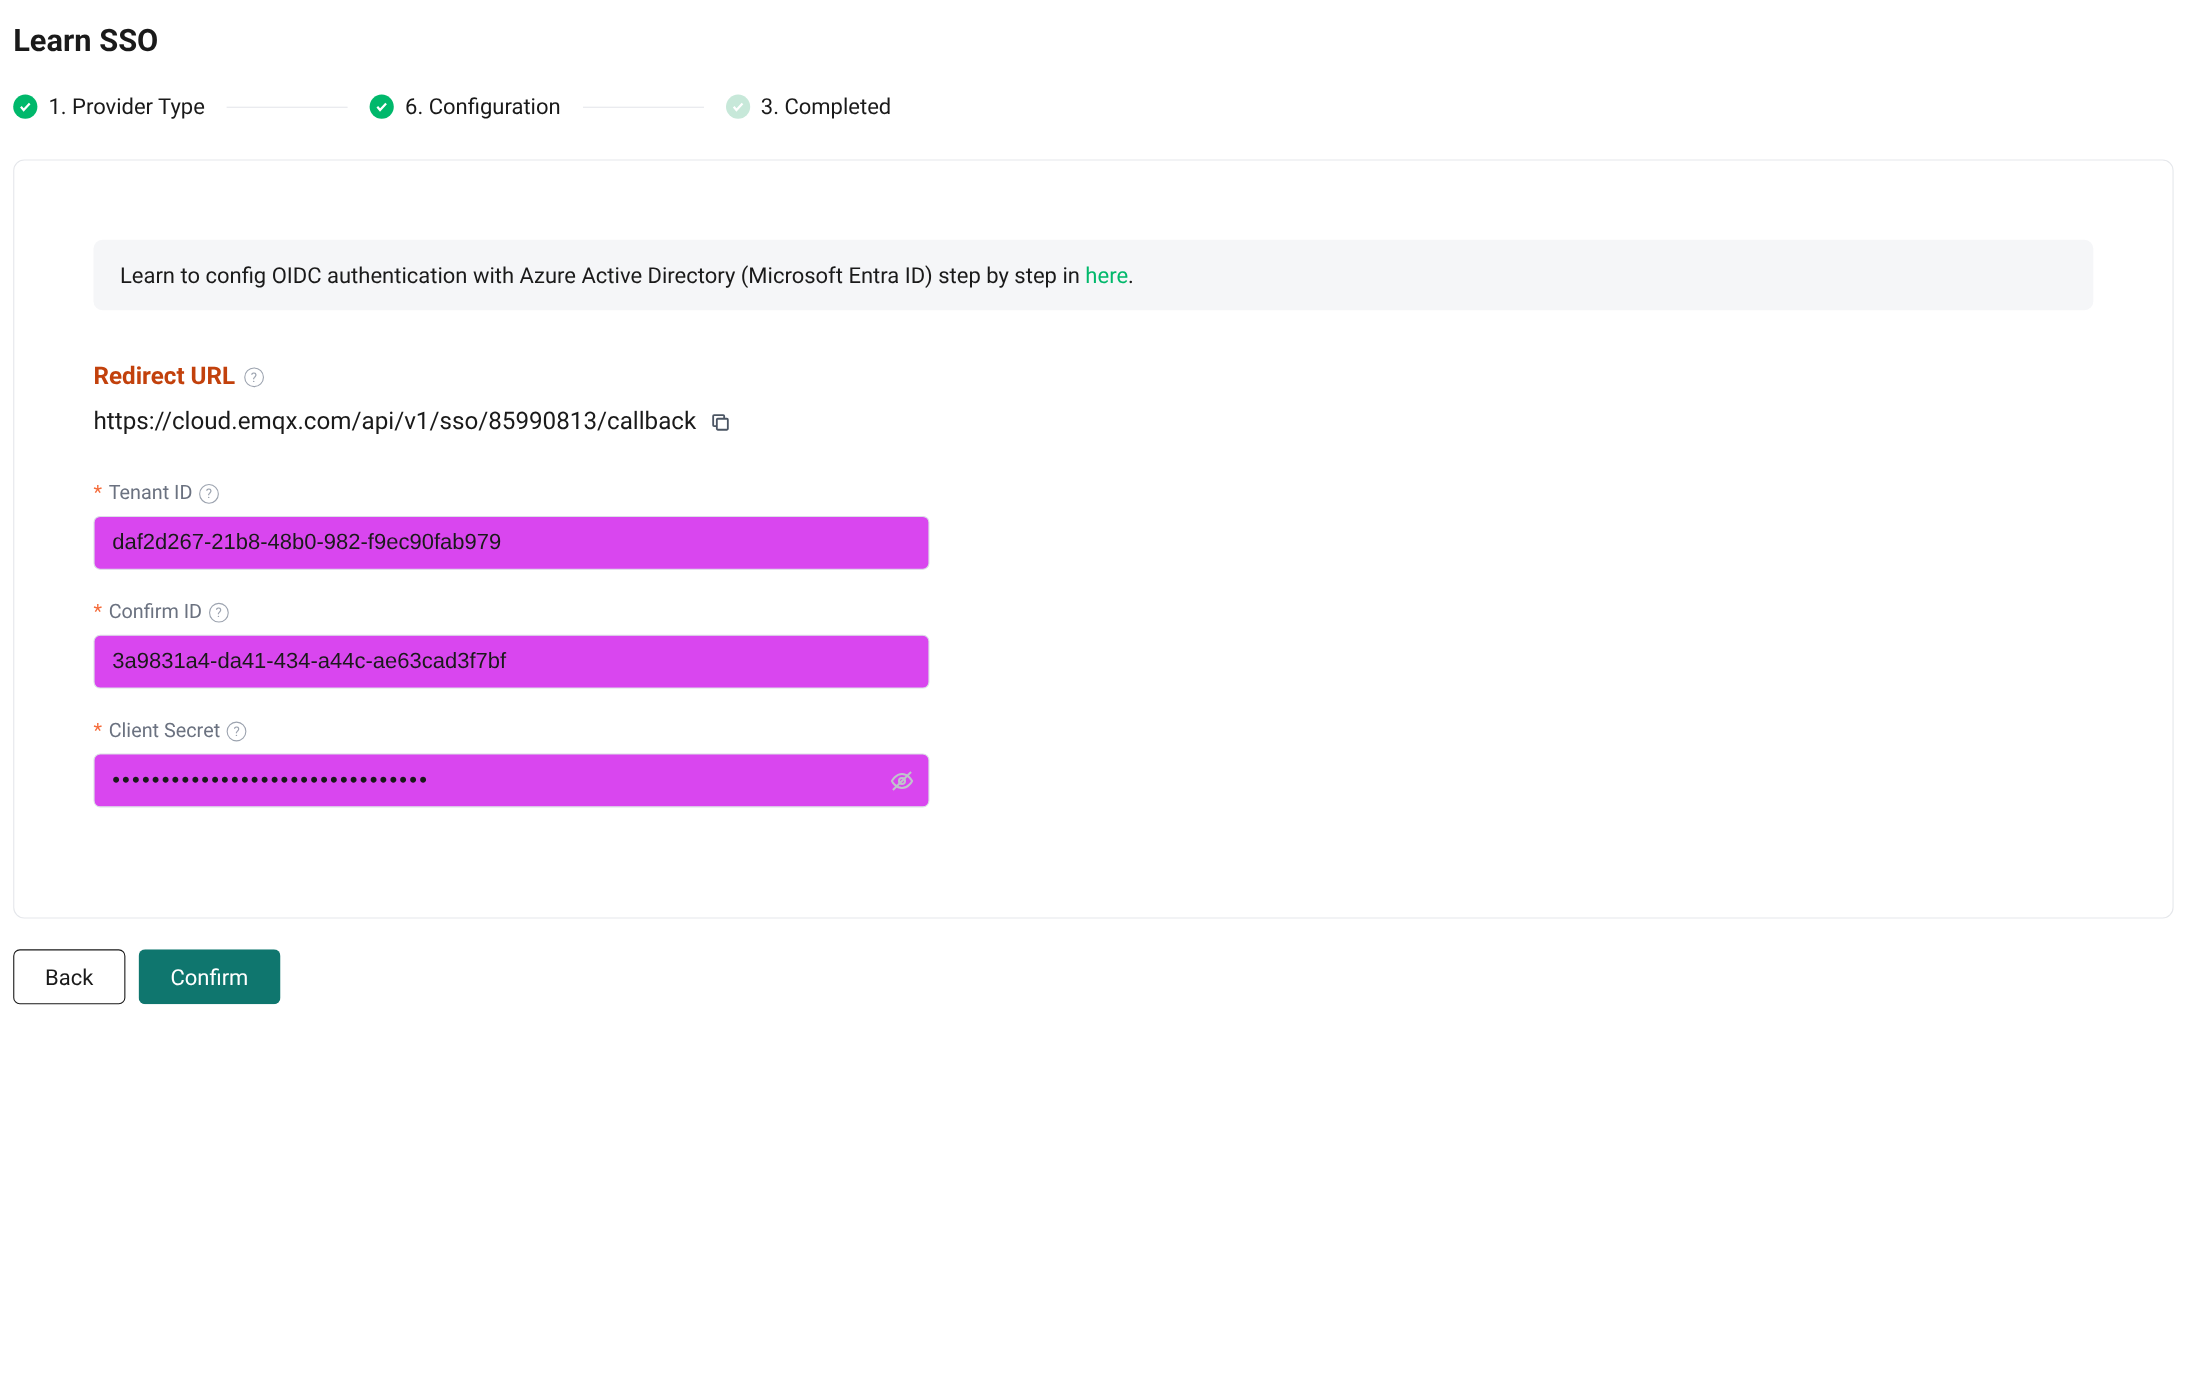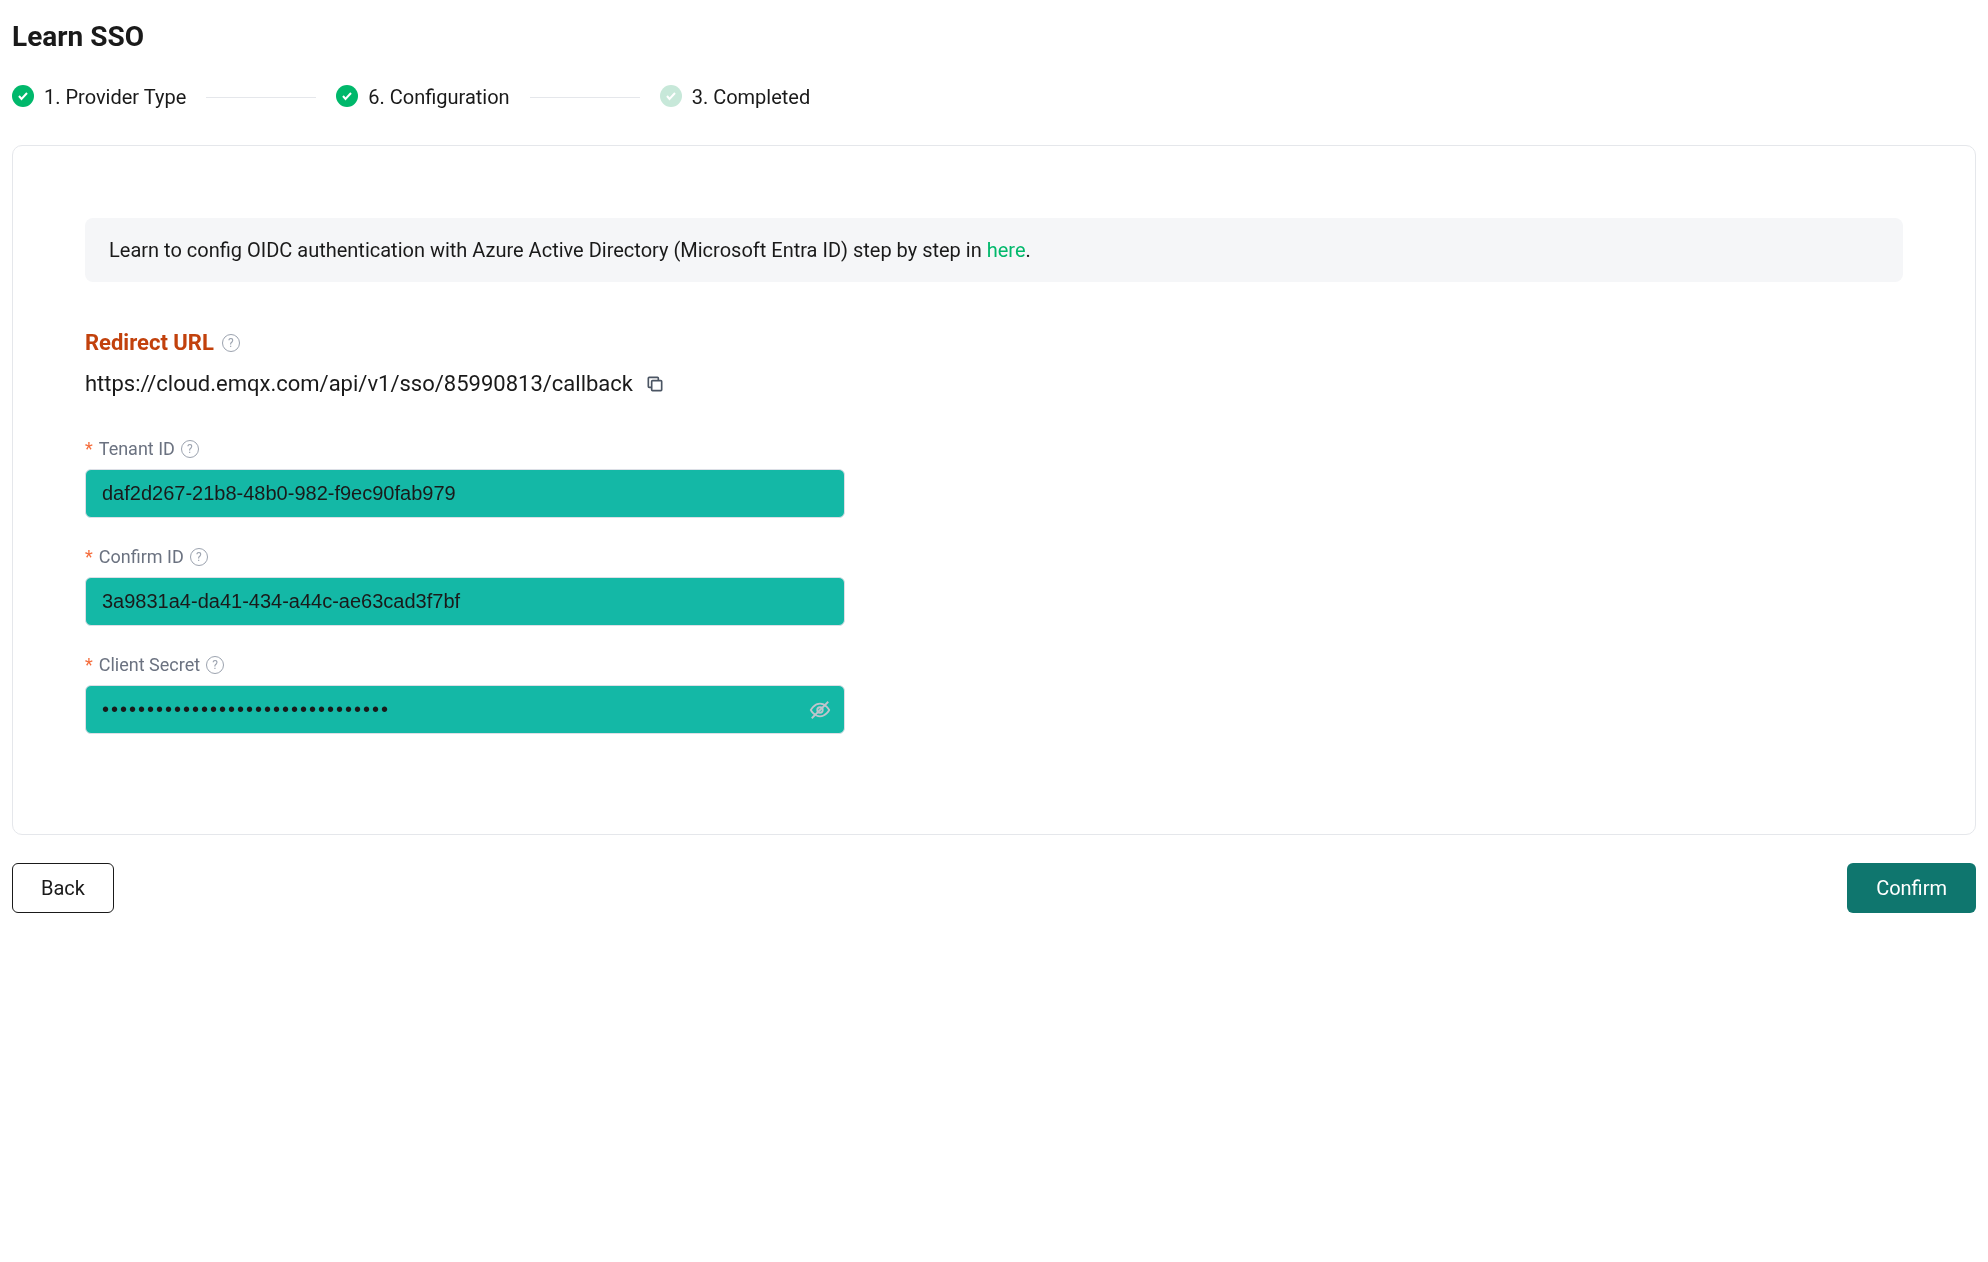--- a/index.html
+++ b/index.html
@@ -19,21 +19,21 @@
       color: #1a1a1a;
       margin-bottom: 32px;
     }
     .stepper {
       display: flex;
       align-items: center;
       margin-bottom: 36px;
     }
     .step {
       display: flex;
-      align-items: flex-start;
+      align-items: center;
       gap: 10px;
     }
     .step-icon {
       width: 22px;
       height: 22px;
       border-radius: 50%;
       display: flex;
       align-items: center;
       justify-content: center;
       flex-shrink: 0;
@@ -131,40 +131,40 @@
       color: #f56c3b;
       font-size: 18px;
     }
     .form-input {
       width: 100%;
       padding: 12px 16px;
       font-size: 20px;
       color: #1a1a1a;
       border: 1px solid #dcdfe6;
       border-radius: 6px;
-      background: #14b8a6;
+      background: #d946ef;
       outline: none;
     }
     .input-wrapper {
       position: relative;
     }
     .eye-icon {
       position: absolute;
       right: 14px;
       top: 50%;
       transform: translateY(-50%);
       width: 22px;
       height: 22px;
       color: #c0c4cc;
       cursor: pointer;
     }
     .footer-actions {
       display: flex;
-      justify-content: space-between;
-      gap: 28px;
+      justify-content: flex-start;
+      gap: 12px;
       margin-top: 28px;
     }
     .btn {
       padding: 12px 28px;
       font-size: 20px;
       border-radius: 6px;
       cursor: pointer;
       border: 1px solid transparent;
       font-family: inherit;
     }

